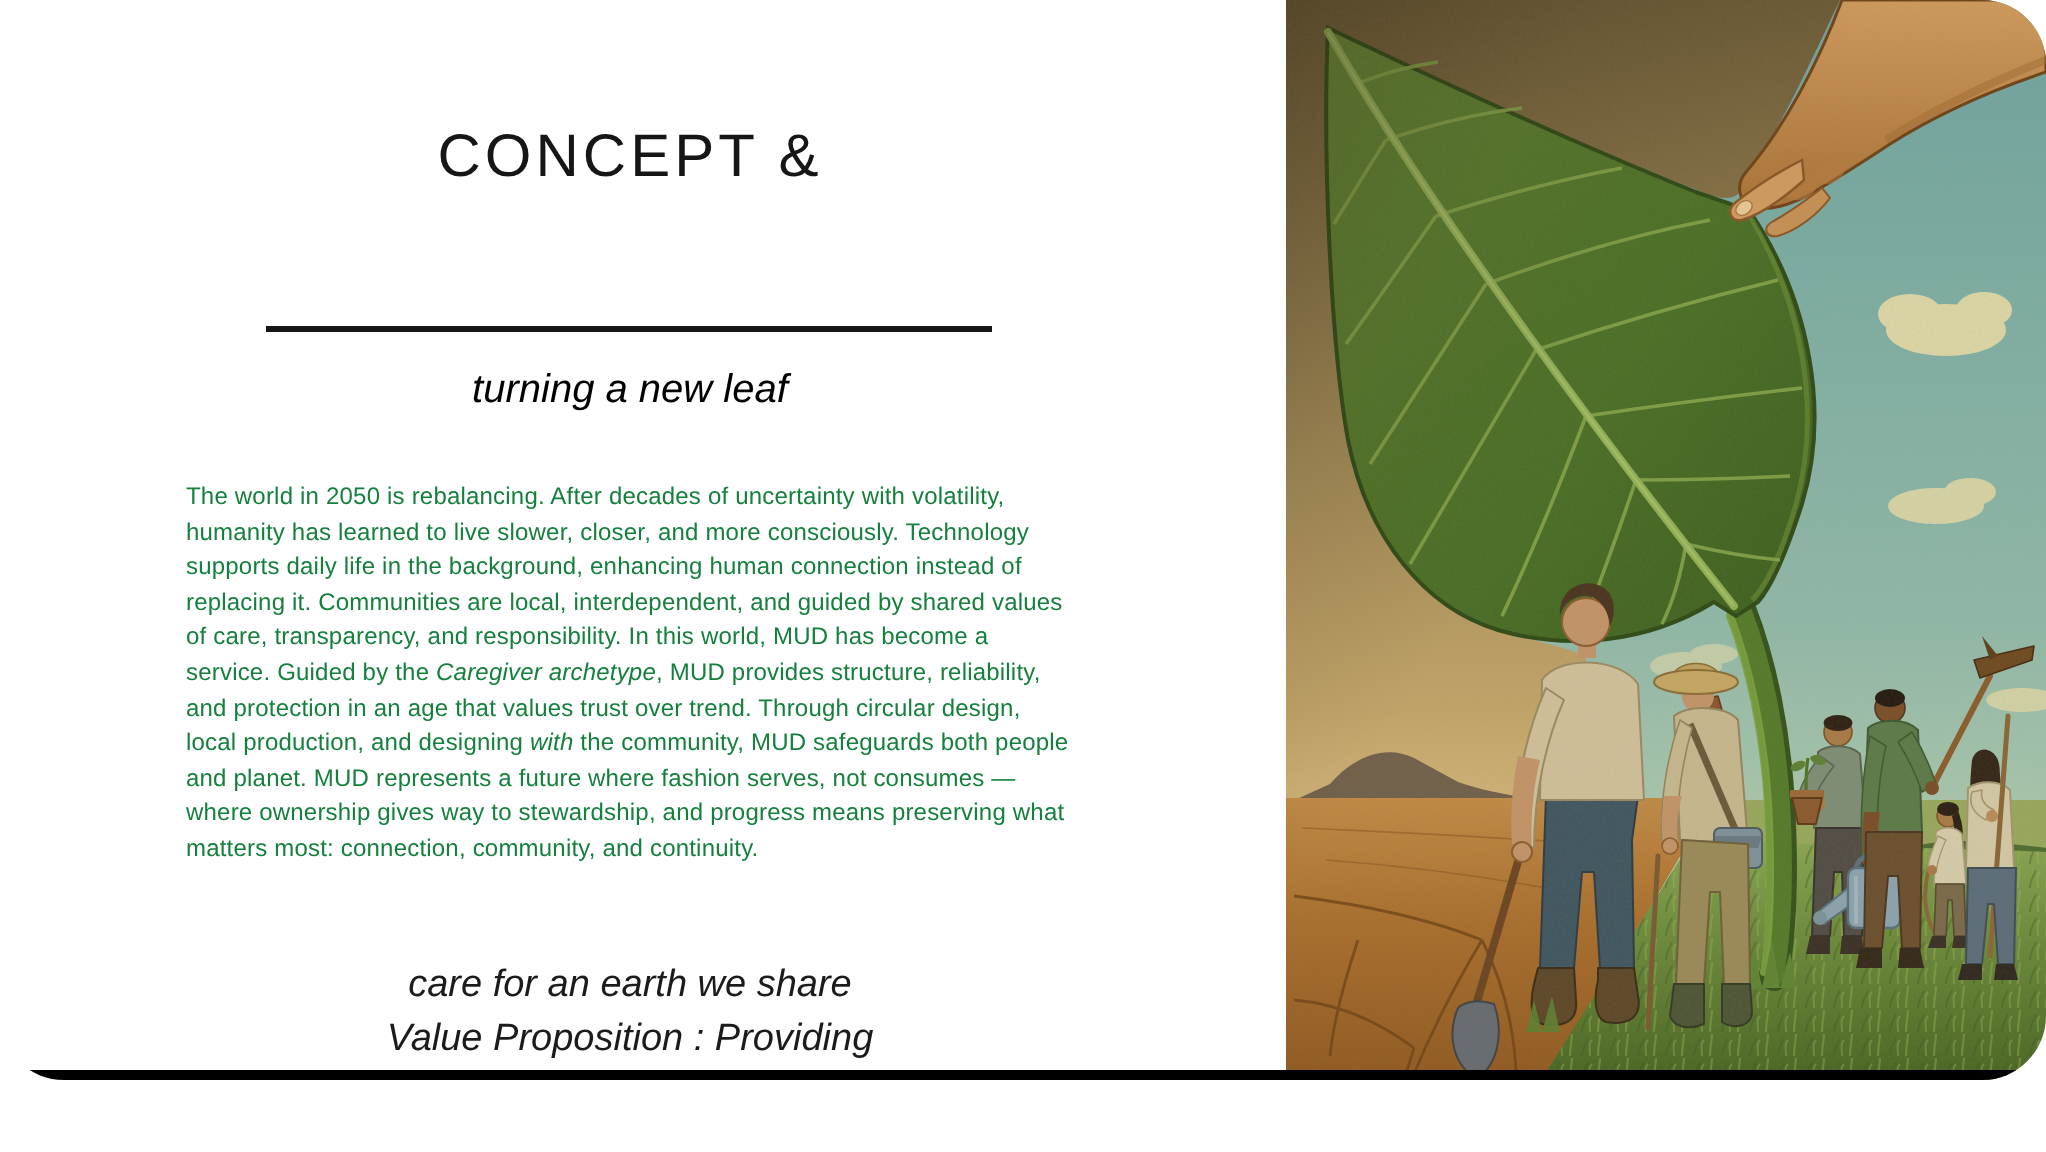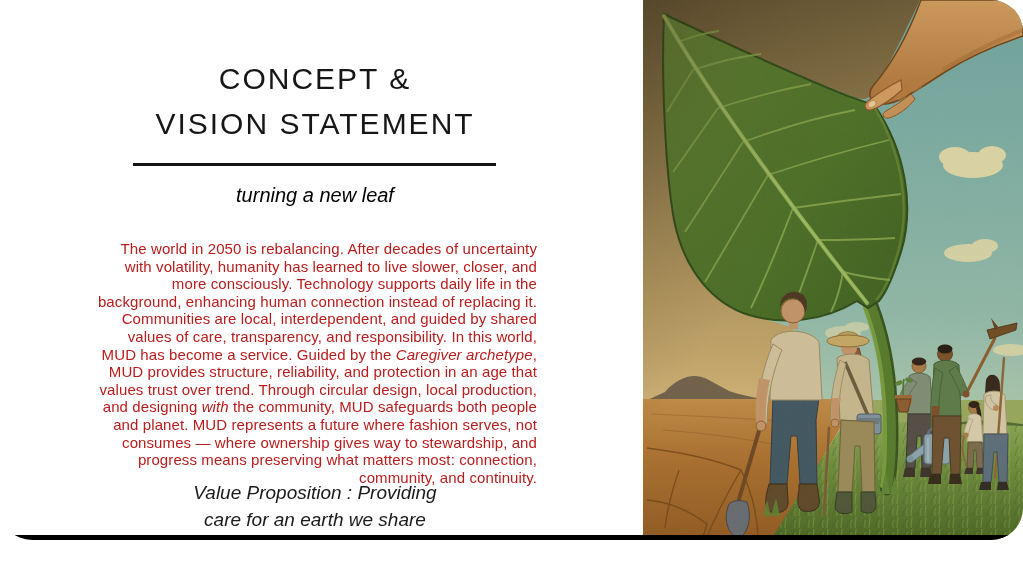--- a/index.html
+++ b/index.html
@@ -13,21 +13,21 @@
   .content { position:absolute; left:0; top:0; width:630px; height:576px; }
   .title { position:absolute; top:56px; left:0; width:100%; margin:0;
     font-size:30px; font-weight:400; letter-spacing:2px; line-height:45px;
     text-align:center; color:#161616; }
   .title span { display:block; }
   .divider { position:absolute; top:163px; left:133px; width:363px; height:3px;
     background:#141414; }
   .subtitle { position:absolute; top:184px; left:0; width:100%;
     text-align:center; font-style:italic; font-size:20px; color:#000000; }
   .body { position:absolute; top:240px; left:93px; width:444px; margin:0;
-    text-align:right; font-size:15px; line-height:17.6px; color:#b91c1c;
+    text-align:left; font-size:12px; line-height:17.6px; color:#15803d;
     letter-spacing:0.1px; }
   .it { font-style:italic; }
   .valueprop { position:absolute; top:479px; left:0; width:100%;
     text-align:center; font-style:italic; font-size:19px; line-height:27px;
     color:#1b1b1b; }
   .valueprop span { display:block; }
   .footnote { position:absolute; top:558px; left:3px; width:637px;
     font-size:7px; line-height:9px; color:#3a3a3a; white-space:nowrap;
     letter-spacing:0.04px; }
   .illustration { position:absolute; left:643px; top:0; width:380px; height:576px; }
@@ -35,28 +35,27 @@
   .bottom-bar { position:absolute; left:0; bottom:0; width:1023px; height:5px;
     background:#000; z-index:10; }
 </style>
 </head>
 <body>
 
 <div class="slide">
   <div class="content">
     <h1 class="title">
       <span>CONCEPT &amp;</span>
-      <span>VISION STATEMENT</span>
     </h1>
     <div class="divider"></div>
     <div class="subtitle">turning a new leaf</div>
     <p class="body"><span>The world in 2050 is rebalancing. After decades of uncertainty with volatility, humanity has learned to live slower, closer, and more consciously. Technology supports daily life in the background, enhancing human connection instead of replacing it. Communities are local, interdependent, and guided by shared values of care, transparency, and responsibility. In this world, MUD has become a service. Guided by the </span><span class="it">Caregiver archetype</span><span>, MUD provides structure, reliability, and protection in an age that values trust over trend. Through circular design, local production, and designing </span><span class="it">with</span><span> the community, MUD safeguards both people and planet. MUD represents a future where fashion serves, not consumes — where ownership gives way to stewardship, and progress means preserving what matters most: connection, community, and continuity.</span></p>
     <div class="valueprop">
+      <span>care for an earth we share</span>
       <span>Value Proposition : Providing</span>
-      <span>care for an earth we share</span>
     </div>
     <div class="footnote">**COMMUNITY In 2050, means human-centred togetherness built on a shared commitment to universal betterment. Living and thinking holistically as part of an interconnected whole.</div>
   </div>
 
   <div class="illustration">
     <svg width="380" height="576" viewBox="0 0 380 576">
       <defs>
         <linearGradient id="skyLG" x1="0" y1="0" x2="0" y2="1">
           <stop offset="0" stop-color="#6b5a36"></stop>
           <stop offset="0.45" stop-color="#9c8452"></stop>

